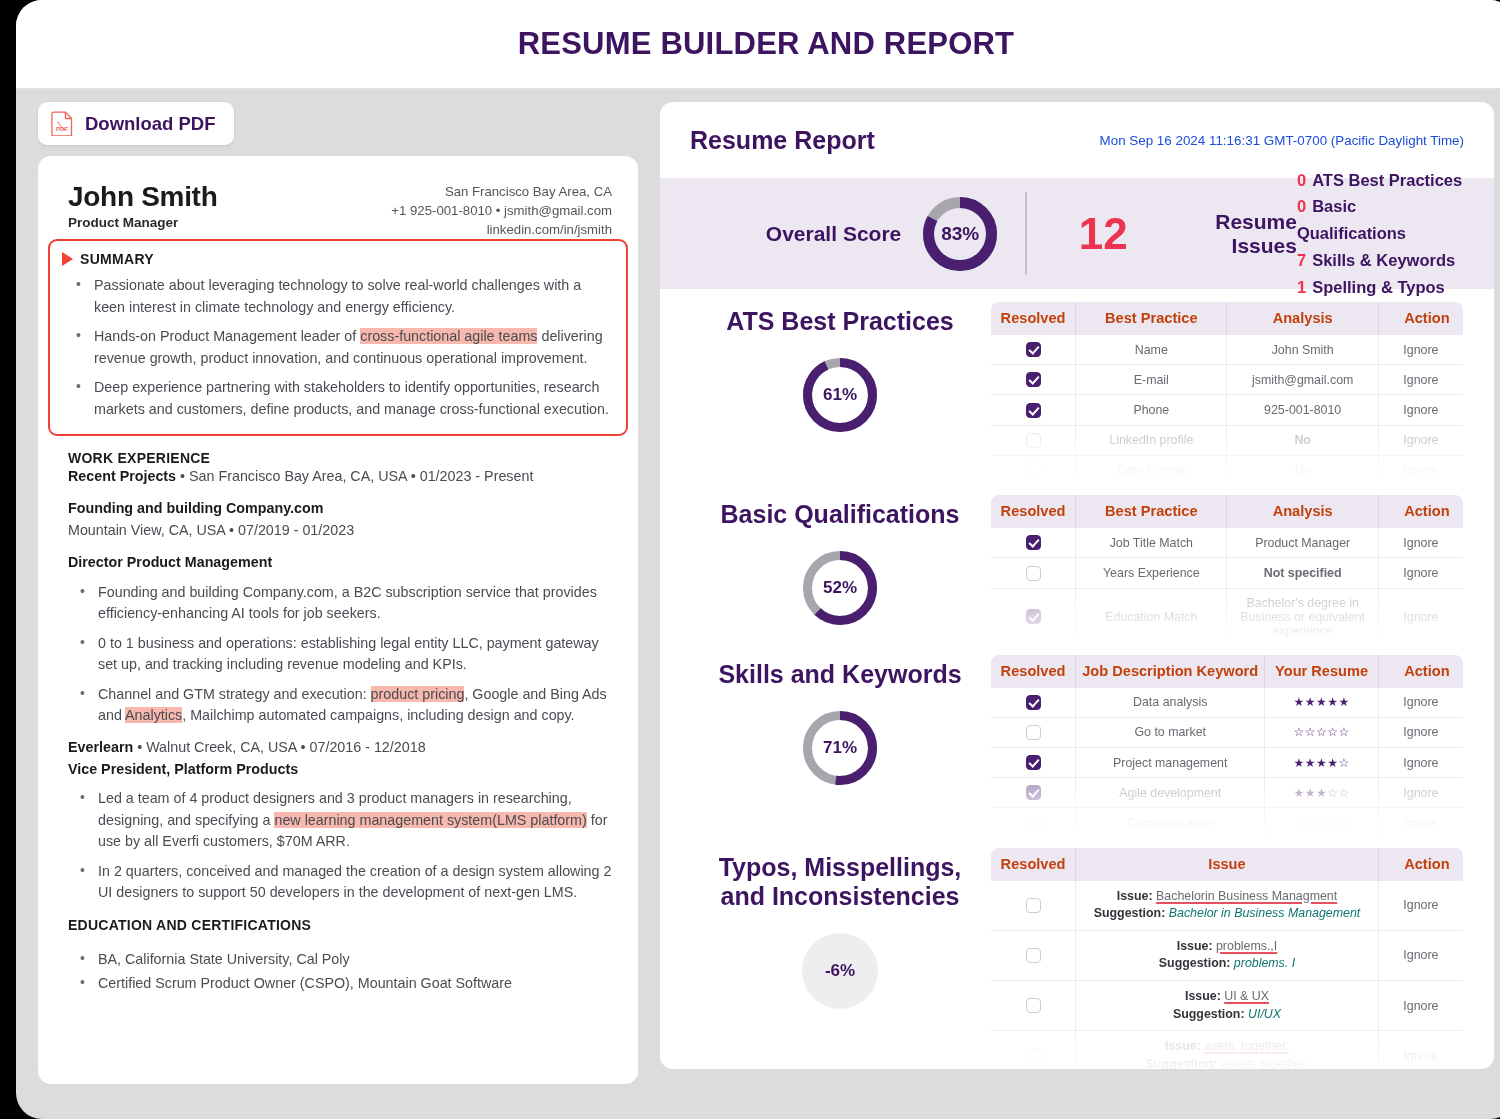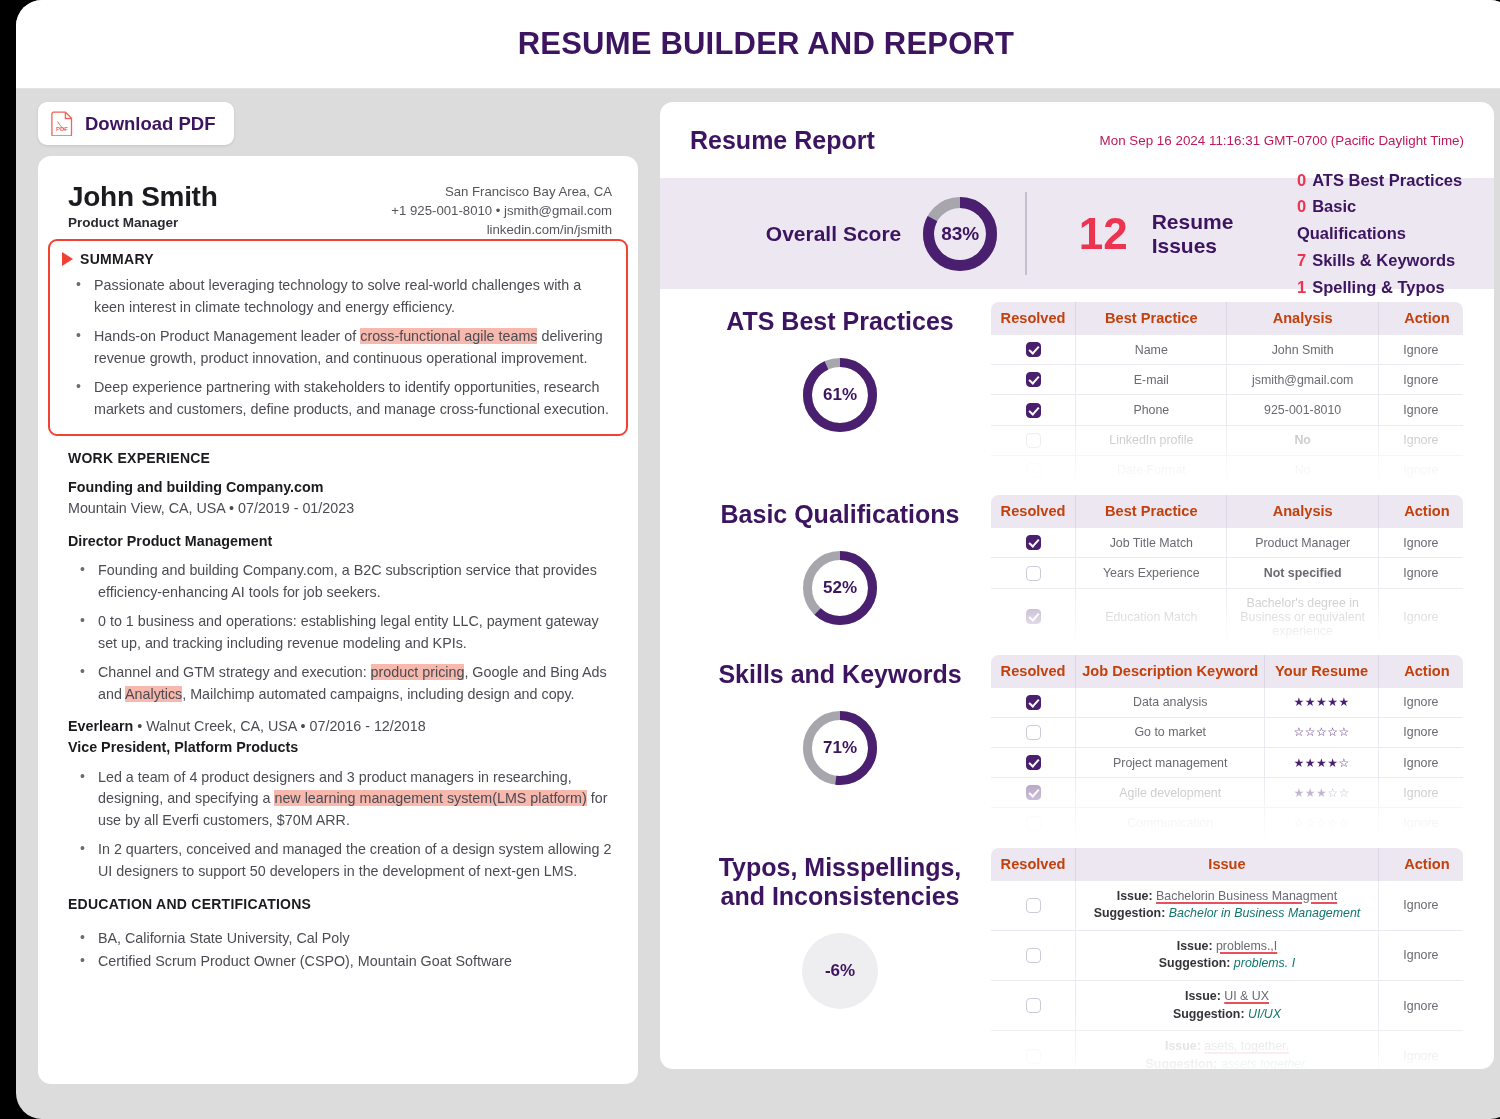--- a/index.html
+++ b/index.html
@@ -121,32 +121,32 @@
     height: 967px;
     overflow: hidden;
     position: relative;
   }
   .rep-head {
     height: 76px;
     display: flex; align-items: center; justify-content: space-between;
     padding: 0 30px;
   }
   .rep-title { font-size: 25px; font-weight: bold; color: #3d1460; }
-  .rep-stamp { font-size: 13.4px; color: #be185d; }
+  .rep-stamp { font-size: 13.4px; color: #1d4ed8; }
 
   .score-strip {
     background: #ece7f1;
     height: 111px;
     display: flex; align-items: center;
     padding: 0 30px;
   }
   .score-left { display: flex; align-items: center; gap: 22px; width: 318px; justify-content: flex-end;}
   .score-label { font-size: 21px; font-weight: bold; color: #3d1460; }
   .vdiv { width: 1.5px; height: 83px; background: #c7bcd2; margin-left: 28px; }
-  .issues-wrap { display: flex; align-items: center; gap: 24px; margin-left: 52px; }
+  .issues-wrap { display: flex; align-items: center; gap: 24px; margin-left: 52px; text-align: right; }
   .issue-num { font-size: 44px; font-weight: bold; color: #ec3350; line-height: 1; }
   .issue-lbl { font-size: 21px; font-weight: bold; color: #3d1460; }
   .issue-list { margin-left: auto; }
   .issue-row { font-size: 16.5px; font-weight: bold; color: #3d1460; line-height: 1.62; }
   .issue-row span.n { color: #ec3350; margin-right: 6px; }
 
   
   .donut { position: relative; }
   .donut .pct {
     position: absolute; inset: 0;
@@ -275,20 +275,21 @@
             <span>SUMMARY</span>
           </div>
           <ul class="bul">
             <li><span>Passionate about leveraging technology to solve real-world challenges with a keen interest in climate technology and energy efficiency.</span></li>
             <li><span>Hands-on Product Management leader of </span><span class="hl">cross-functional agile teams</span><span> delivering revenue growth, product innovation, and continuous operational improvement.</span></li>
             <li><span>Deep experience partnering with stakeholders to identify opportunities, research markets and customers, define products, and manage cross-functional execution.</span></li>
           </ul>
         </div>
 
         <div class="sec-title">WORK EXPERIENCE</div>
+        <div class="line-b"><b>Recent Projects</b><span> • San Francisco Bay Area, CA, USA • 01/2023 - Present</span></div>
 
         <div class="gap8 line-b"><b>Founding and building Company.com</b></div>
         <div class="line-b">Mountain View, CA, USA • 07/2019 - 01/2023</div>
         <div class="gap8 line-b"><b>Director Product Management</b></div>
         <ul class="bul">
           <li><span>Founding and building Company.com, a B2C subscription service that provides efficiency-enhancing AI tools for job seekers.</span></li>
           <li><span>0 to 1 business and operations: establishing legal entity LLC, payment gateway set up, and tracking including revenue modeling and KPIs.</span></li>
           <li><span>Channel and GTM strategy and execution: </span><span class="hl">product pricing</span><span>, Google and Bing Ads and </span><span class="hl">Analytics</span><span>, Mailchimp automated campaigns, including design and copy.</span></li>
         </ul>
 

